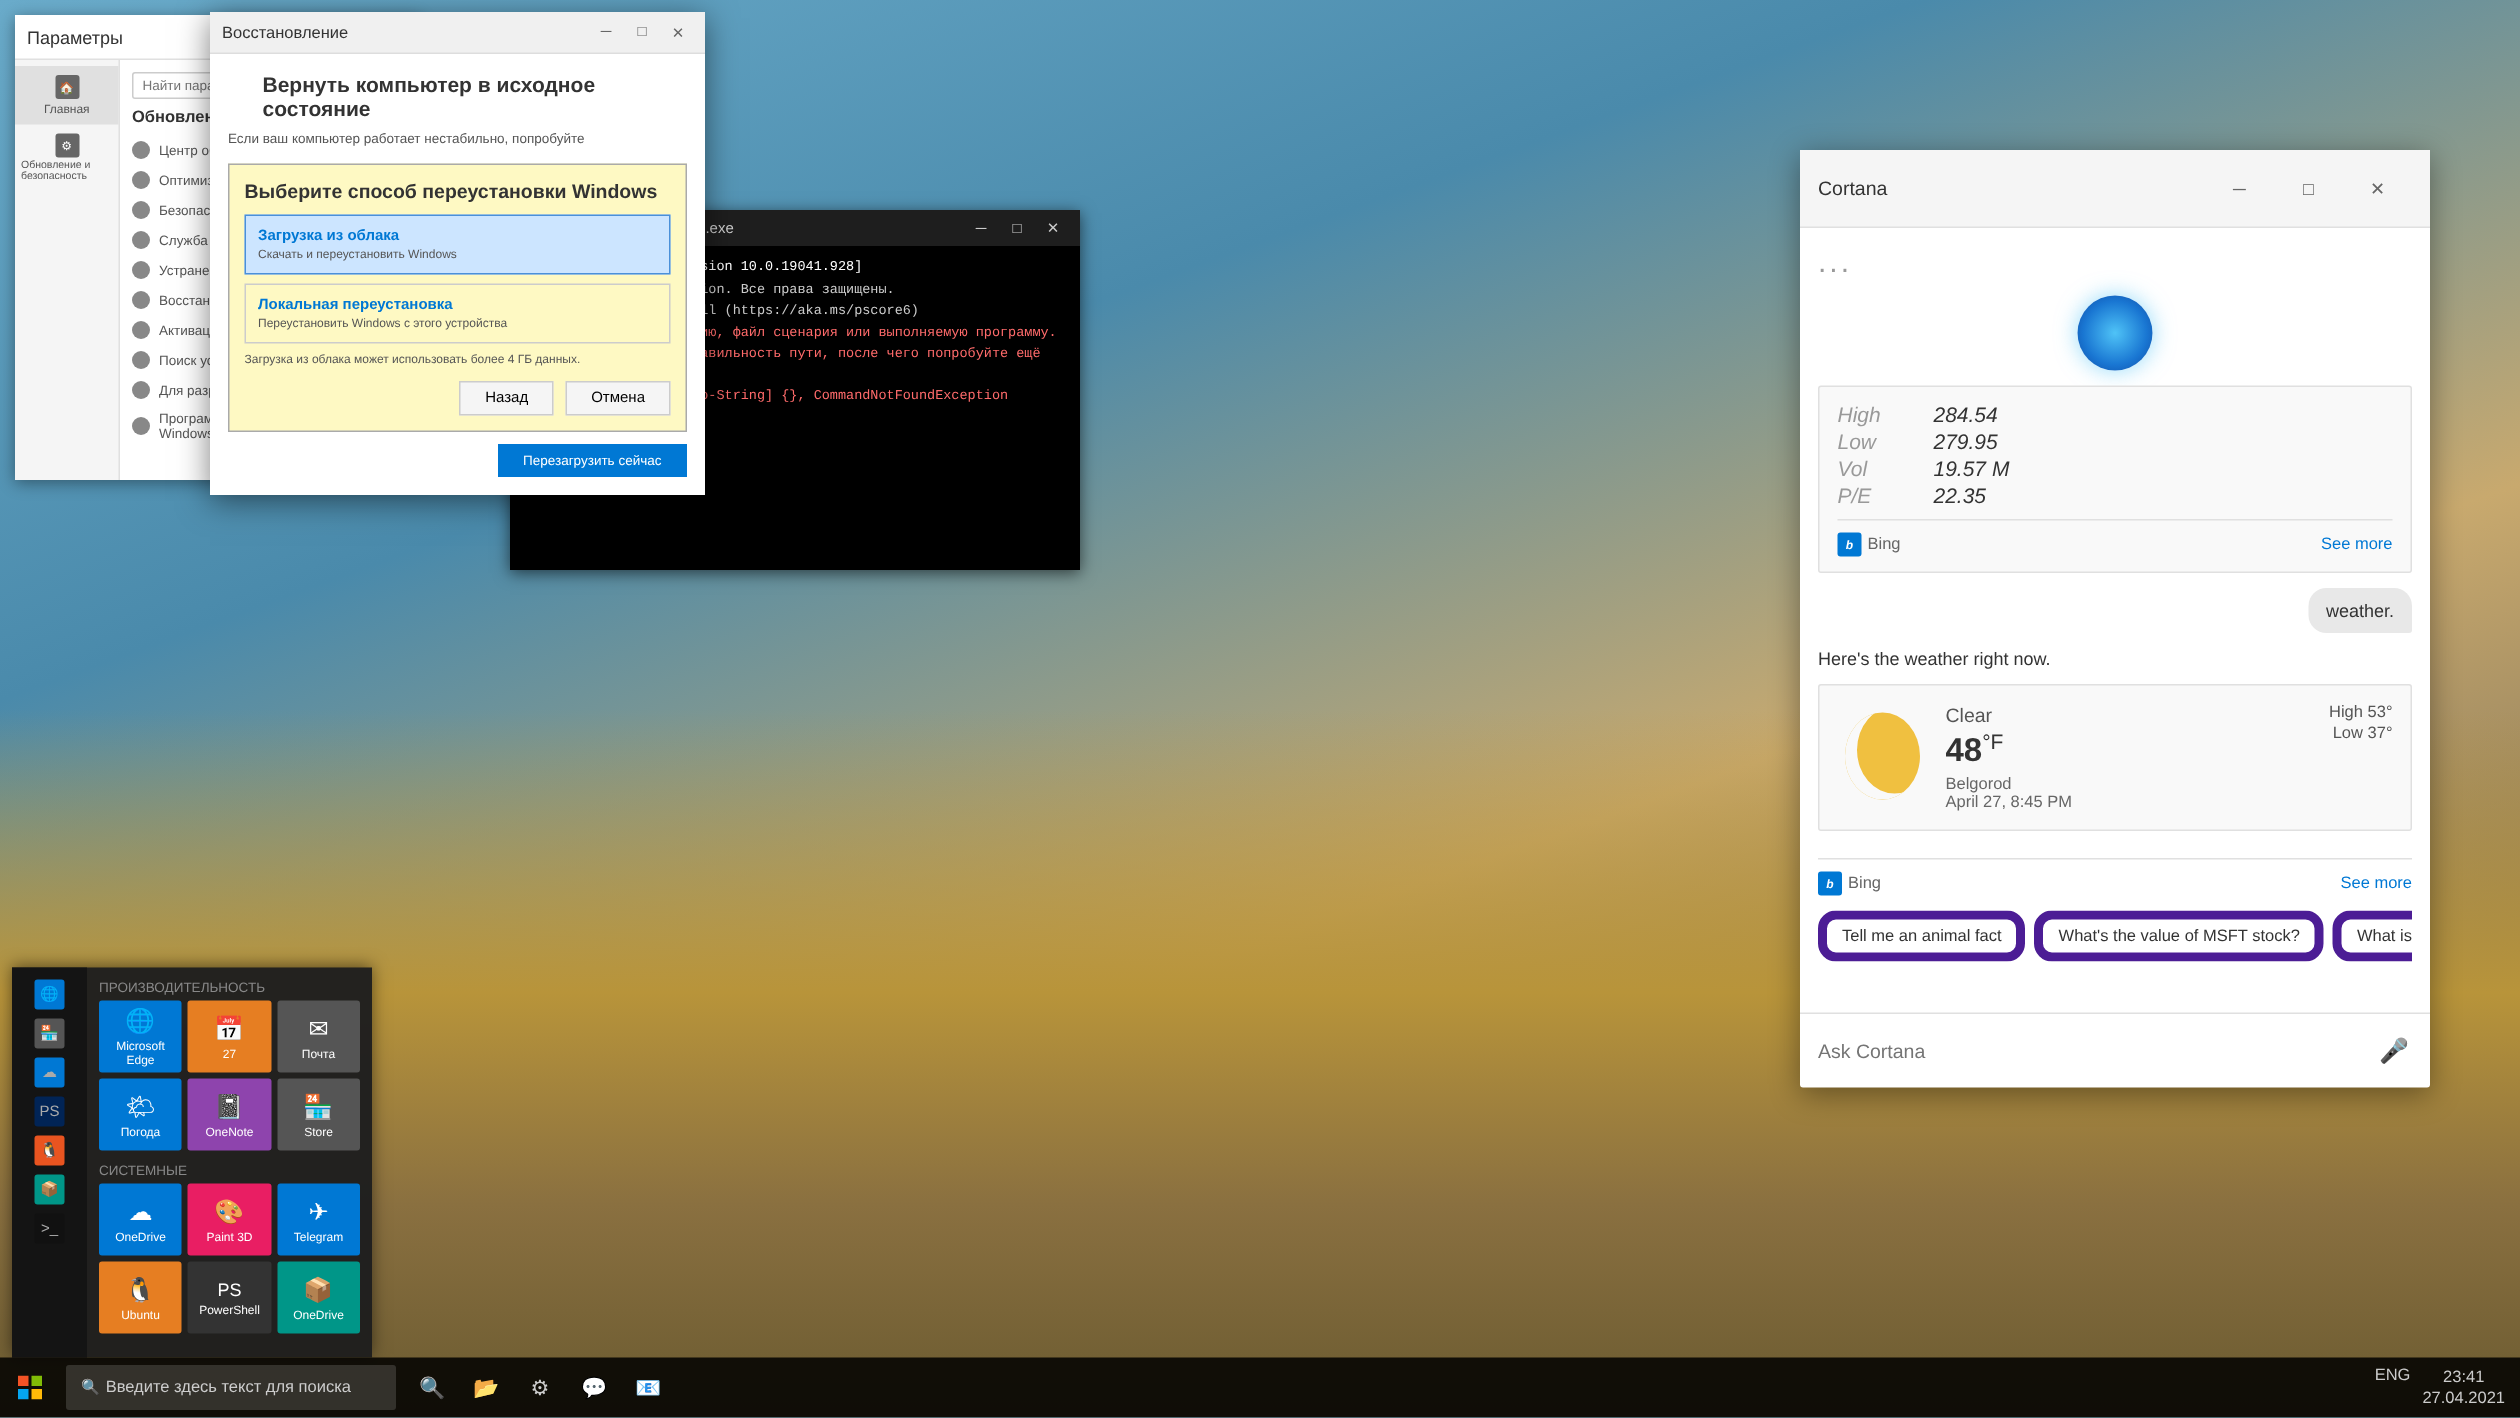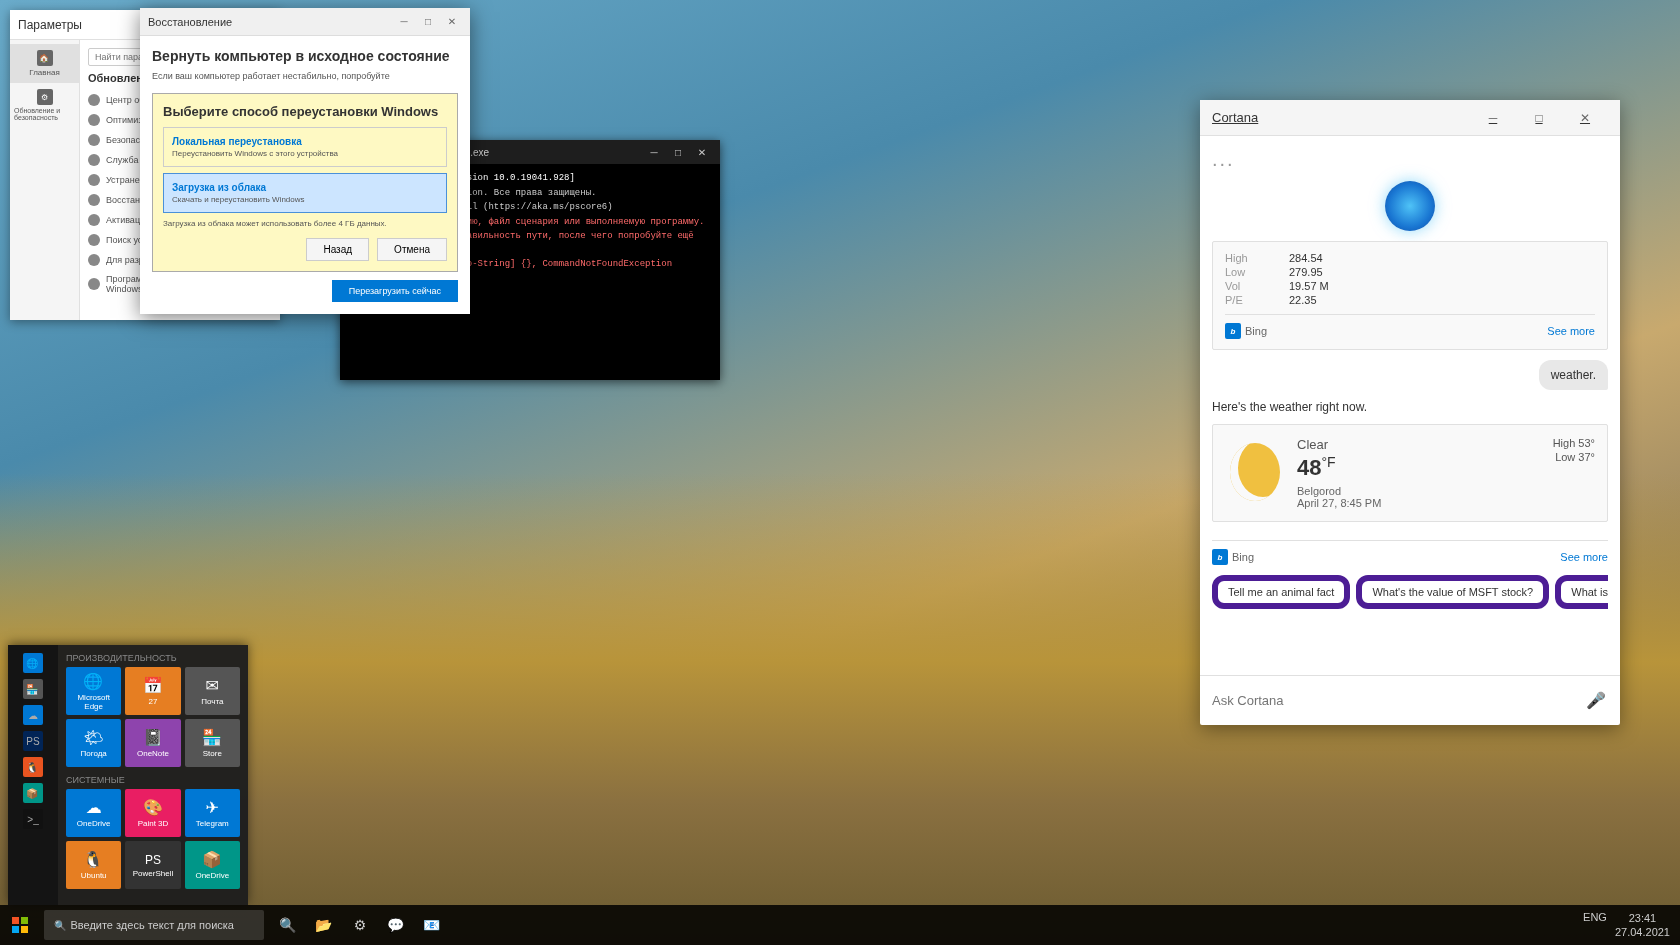--- a/index.html
+++ b/index.html
@@ -224,20 +224,21 @@
       border-bottom: 1px solid #ddd;
     }
     .recovery-body {
       padding: 12px;
     }
     .recovery-title {
       font-size: 14px;
       font-weight: 600;
       color: #333;
       margin-bottom: 6px;
+      margin-left: 23px;
     }
     .recovery-desc {
       font-size: 9px;
       color: #555;
       margin-bottom: 10px;
       line-height: 1.4;
     }
     .recovery-option {
       padding: 8px;
       margin-bottom: 6px;
@@ -405,29 +406,28 @@
       width: 420px;
       height: 625px;
       background: #fff;
       box-shadow: 0 4px 20px rgba(0,0,0,0.4);
       display: flex;
       flex-direction: column;
       z-index: 60;
       border-radius: 2px;
     }
     .cortana-titlebar {
-      height: 36px;
+      height: 52px;
       background: #f5f5f5;
       display: flex;
       align-items: center;
       padding: 0 12px;
       border-bottom: 1px solid #e0e0e0;
       font-size: 13px;
       color: #333;
-      text-decoration: underline;
     }
     .cortana-win-controls {
       margin-left: auto;
       display: flex;
       gap: 0;
     }
     .cortana-win-btn {
       width: 46px;
       height: 36px;
       display: flex;
@@ -480,21 +480,22 @@
       font-size: 11px;
       color: #c0392b;
       display: flex;
       align-items: center;
       gap: 2px;
     }
     .stock-details {
       display: grid;
       grid-template-columns: 60px 1fr;
       gap: 2px 4px;
-      font-size: 11px;
+      font-size: 14px;
+      font-style: italic;
     }
     .stock-label { color: #999; }
     .stock-value { color: #333; font-weight: 500; }
     .bing-footer {
       display: flex;
       align-items: center;
       justify-content: space-between;
       margin-top: 8px;
       padding-top: 8px;
       border-top: 1px solid #e0e0e0;
@@ -726,27 +727,27 @@
         <div class="win-btn">□</div>
         <div class="win-btn">✕</div>
       </div>
     </div>
     <div class="recovery-body">
       <div class="recovery-title">Вернуть компьютер в исходное состояние</div>
       <div class="recovery-desc">Если ваш компьютер работает нестабильно, попробуйте</div>
 
       <div style="border: 1px solid #aaa; padding: 10px; background: #fef9c3;">
         <div style="font-size:13px; font-weight:600; margin-bottom:8px; color:#333;">Выберите способ переустановки Windows</div>
+        <div class="recovery-option selected">
+          <div class="recovery-option-title">Загрузка из облака</div>
+          <div class="recovery-option-desc">Скачать и переустановить Windows</div>
+        </div>
         <div class="recovery-option">
           <div class="recovery-option-title">Локальная переустановка</div>
           <div class="recovery-option-desc">Переустановить Windows с этого устройства</div>
-        </div>
-        <div class="recovery-option selected">
-          <div class="recovery-option-title">Загрузка из облака</div>
-          <div class="recovery-option-desc">Скачать и переустановить Windows</div>
         </div>
         <div class="recovery-warning">Загрузка из облака может использовать более 4 ГБ данных.</div>
         <div class="recovery-buttons">
           <button class="recovery-btn">Назад</button>
           <button class="recovery-btn">Отмена</button>
         </div>
       </div>
 
       <div style="margin-top:8px; text-align:right;">
         <button class="recovery-btn primary" style="font-size:9px;">Перезагрузить сейчас</button>

